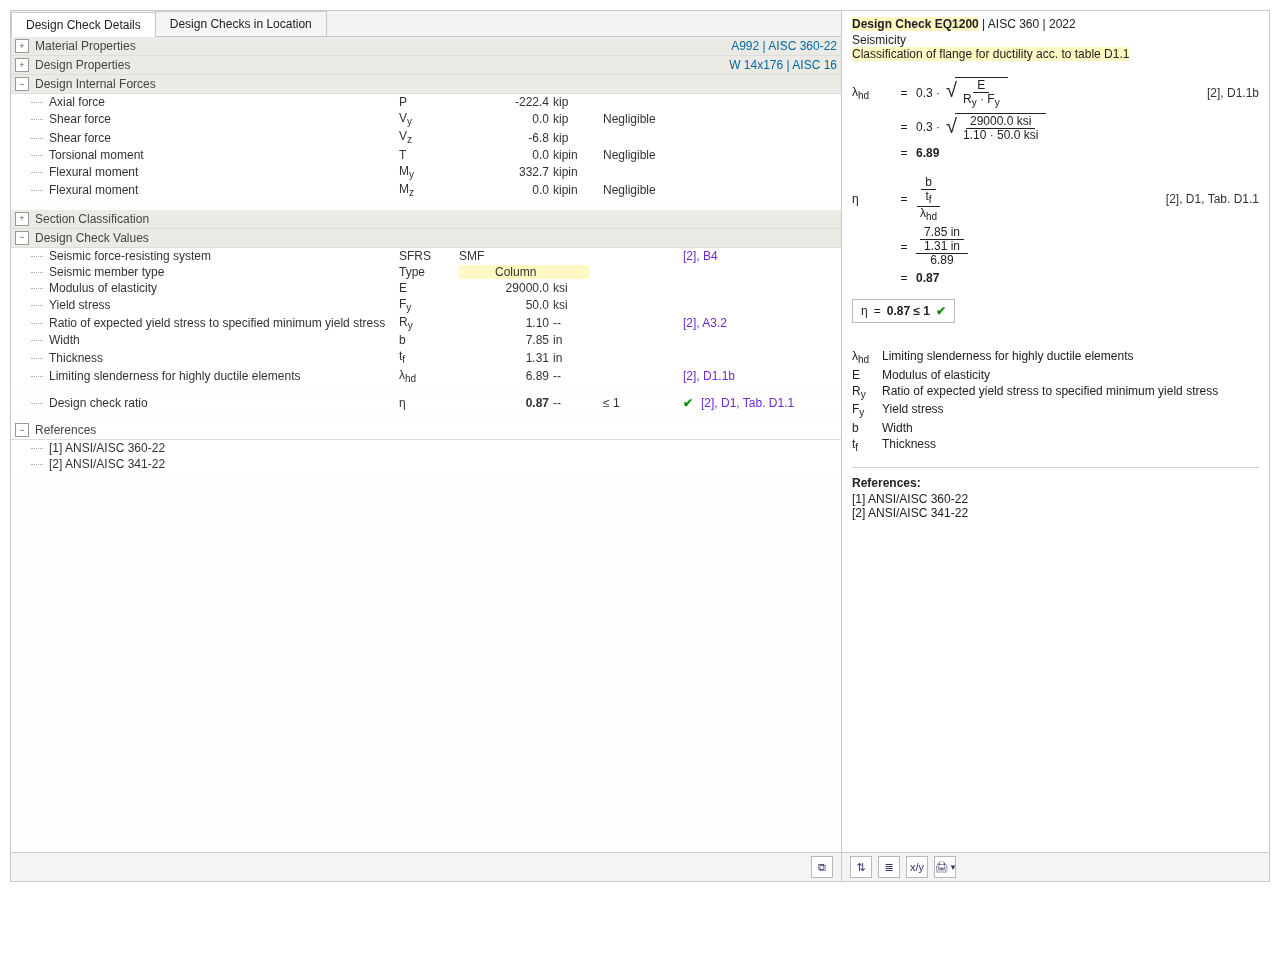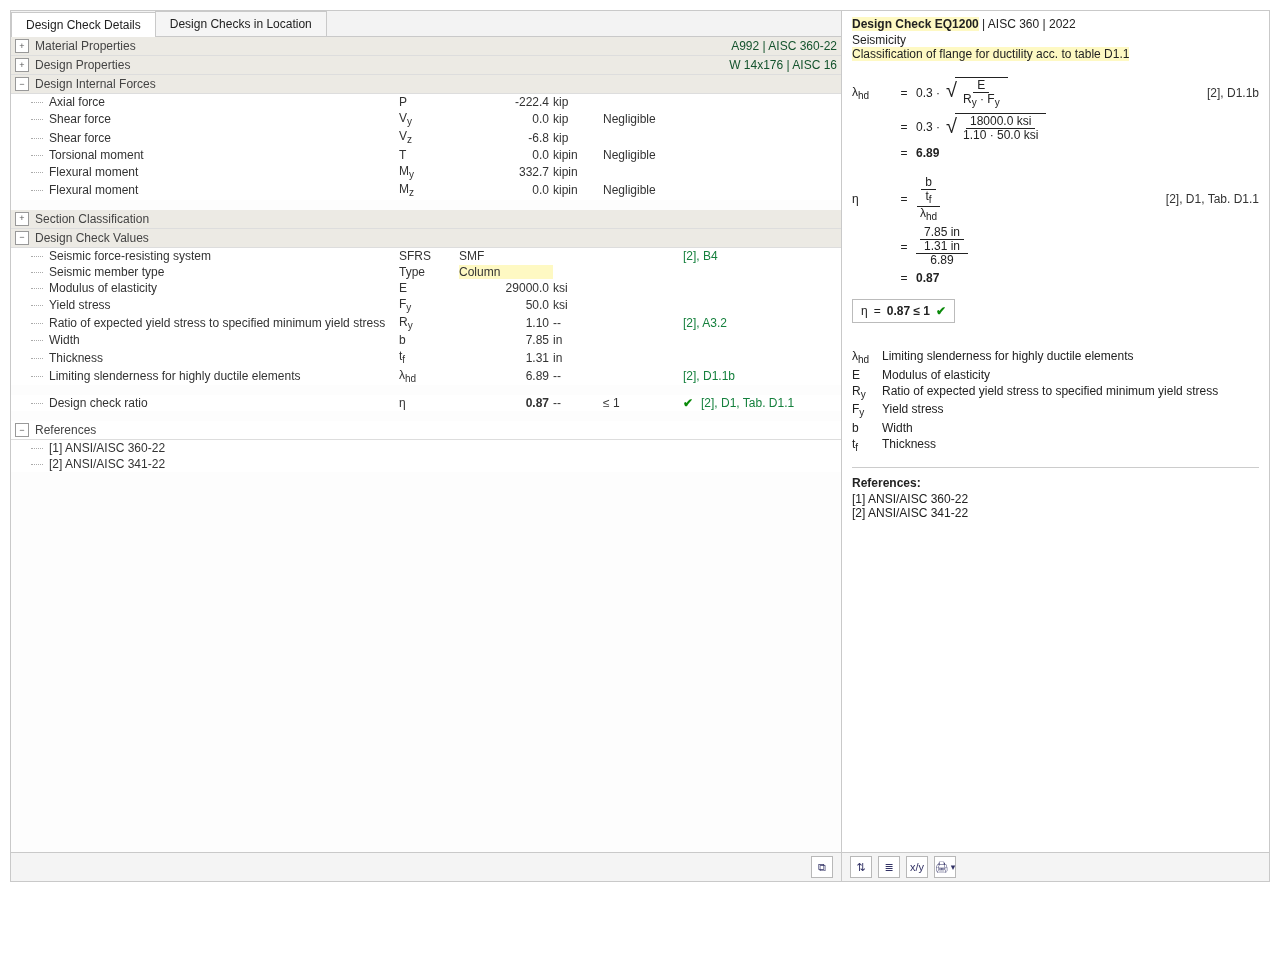--- a/index.html
+++ b/index.html
@@ -6,32 +6,32 @@
   .frame{width:1280px;height:960px;box-sizing:border-box;padding:10px;background:#fff;}
   .inner{display:flex;height:870px;border:1px solid #c9c9c9;}
   .left{width:830px;border-right:1px solid #c9c9c9;display:flex;flex-direction:column;position:relative;background:#fdfdfd;justify-content:flex-end;}
   .right{flex:1;display:flex;flex-direction:column;background:#fff;position:relative;}
   .tabs{display:flex;border-bottom:1px solid #c9c9c9;background:#f3f3f3;}
   .tab{padding:5px 14px;border:1px solid #c9c9c9;border-bottom:none;margin-right:-1px;background:#f5f5f5;cursor:pointer;}
   .tab.active{background:#fff;font-weight:normal;position:relative;top:1px;}
   .section-head{display:flex;align-items:center;background:#eceae4;color:#444;padding:2px 4px;border-bottom:1px solid #ddd;}
   .section-head .toggle{width:12px;height:12px;border:1px solid #999;display:inline-flex;align-items:center;justify-content:center;font-size:9px;line-height:9px;margin-right:6px;background:#fff;color:#555;}
   .section-head .title{flex:1;}
-  .section-head .right-txt{color:#14532d;}
+  .section-head .right-txt{color:#0369a1;}
   .rows{background:#fff;}
   .row{display:flex;align-items:center;font-size:12px;padding:1px 0;color:#333;}
   .row .tree{width:38px;position:relative;}
   .row .tree::before{content:"";position:absolute;left:20px;top:0;bottom:0;border-left:1px dotted #aaa;}
   .row .tree::after{content:"";position:absolute;left:20px;top:50%;width:12px;border-top:1px dotted #aaa;}
   .row .label{width:350px;}
   .row .sym{width:60px;}
   .row .val{width:90px;text-align:right;padding-right:4px;}
   .row .unit{width:50px;}
   .row .note{width:80px;}
-  .row .ref{flex:1;color:#15803d;}
+  .row .ref{flex:1;color:#6d28d9;}
   .hl{background:#fef9c3;}
   .hl-green{color:#0a8a0a;font-weight:bold;}
   .sub{font-size:10px;vertical-align:sub;}
   .pane-title{padding:6px 10px 2px 10px;}
   .pane-title .hl{font-weight:bold;}
   .pane-sub{padding:0 10px 6px 10px;}
   .formula{padding:6px 10px;font-family:"Segoe UI",Arial,sans-serif;}
   .frow{display:flex;align-items:center;margin:4px 0;}
   .frow .lhs{width:40px;}
   .frow .eq{width:24px;text-align:center;}
@@ -162,21 +162,21 @@
               <span class="sym"><span>SFRS</span></span>
               <span class="val" style="text-align:left;">SMF</span>
               <span class="unit"></span>
               <span class="note"></span>
               <span class="ref">[2], B4</span>
             </div>
             <div class="row">
               <span class="tree"></span>
               <span class="label">Seismic member type</span>
               <span class="sym"><span>Type</span></span>
-              <span class="val hl" style="text-align:left;">Column</span>
+              <span class="val hl" style="text-align:left;padding-left:36px;">Column</span>
               <span class="unit"></span>
               <span class="note"></span>
               <span class="ref"></span>
             </div>
             <div class="row">
               <span class="tree"></span>
               <span class="label">Modulus of elasticity</span>
               <span class="sym"><span>E</span></span>
               <span class="val" style="">29000.0</span>
               <span class="unit">ksi</span>
@@ -296,21 +296,21 @@
         <span class="ref">[2], D1.1b</span>
       </div>
       <div class="frow">
         <span class="lhs"></span>
               <span class="eq">=</span>
         <span class="rhs">
           <span style="margin-right:6px;">0.3 ·</span>
           <span class="sqrt">
                   <span class="rad">
             <span class="frac">
-              <span class="num">18000.0 ksi</span>
+              <span class="num">29000.0 ksi</span>
               <span class="den">1.10  ·  50.0 ksi</span>
             </span>
           </span>
                 </span>
         </span>
       </div>
       <div class="frow">
         <span class="lhs"></span>
               <span class="eq">=</span>
         <span class="rhs" style="font-weight:bold;">6.89</span>

